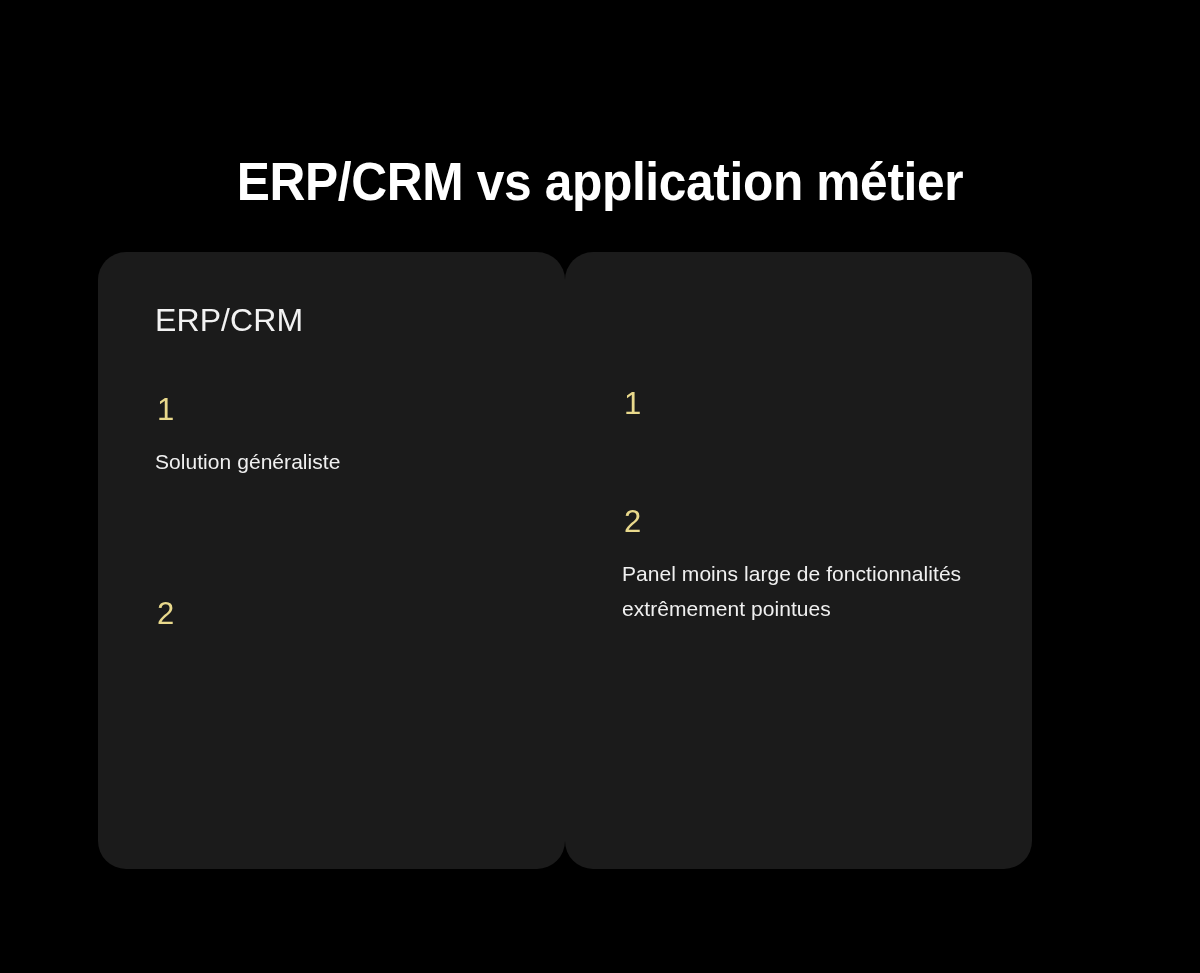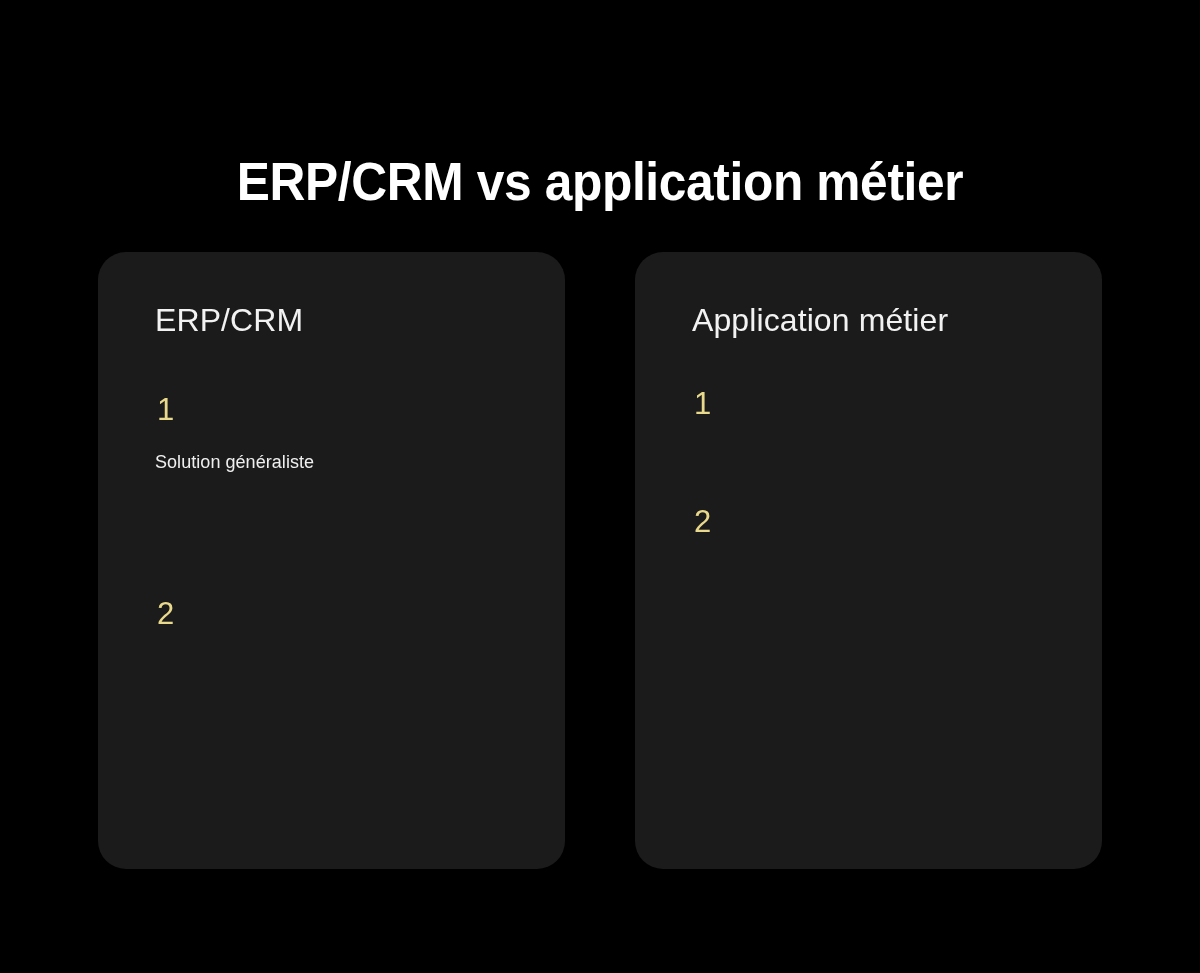--- a/index.html
+++ b/index.html
@@ -42,21 +42,20 @@
   }
 
   
   .card-row {
     position: absolute;
     top: 252px;
     left: 98px;
     width: 1003px;
     height: 617px;
     display: flex;
-    gap: 70px;
   }
 
   .card {
     flex: 0 0 467px;
     width: 467px;
     height: 617px;
     background: #1b1b1b;
     border-radius: 28px;
     box-sizing: border-box;
     padding: 48px 42px 0 57px;
@@ -96,21 +95,21 @@
     font-size: 31px;
     line-height: 36px;
     font-weight: 400;
     padding-left: 2px;
     margin-bottom: 17px;
   }
 
   .item-text {
     display: block;
     color: #f0f0f0;
-    font-size: 18px;
+    font-size: 21px;
     line-height: 34.5px;
     font-weight: 400;
     letter-spacing: 0.05px;
   }
 
   
   .card-items.left .card-item:first-child { margin-bottom: 116px; }
   .card-items.right .card-item:first-child { margin-bottom: 82px; }
   .card-items.right { top: 134px; }
 </style>
@@ -131,26 +130,26 @@
           <span class="item-number">1</span>
           <span class="item-text">Solution généraliste</span>
         </li>
         <li class="card-item">
           <span class="item-number">2</span>
         </li>
       </ul>
     </section>
 
     <section class="card">
-      <h2 class="card-heading">Application métier</h2>
 
       <ul class="card-items right">
         <li class="card-item">
           <span class="item-number">1</span>
         </li>
         <li class="card-item">
           <span class="item-number">2</span>
+          <span class="item-text">Panel moins large de fonctionnalités extrêmement pointues</span>
         </li>
       </ul>
     </section>
 
   </div>
 </div>
 
 </body></html>

